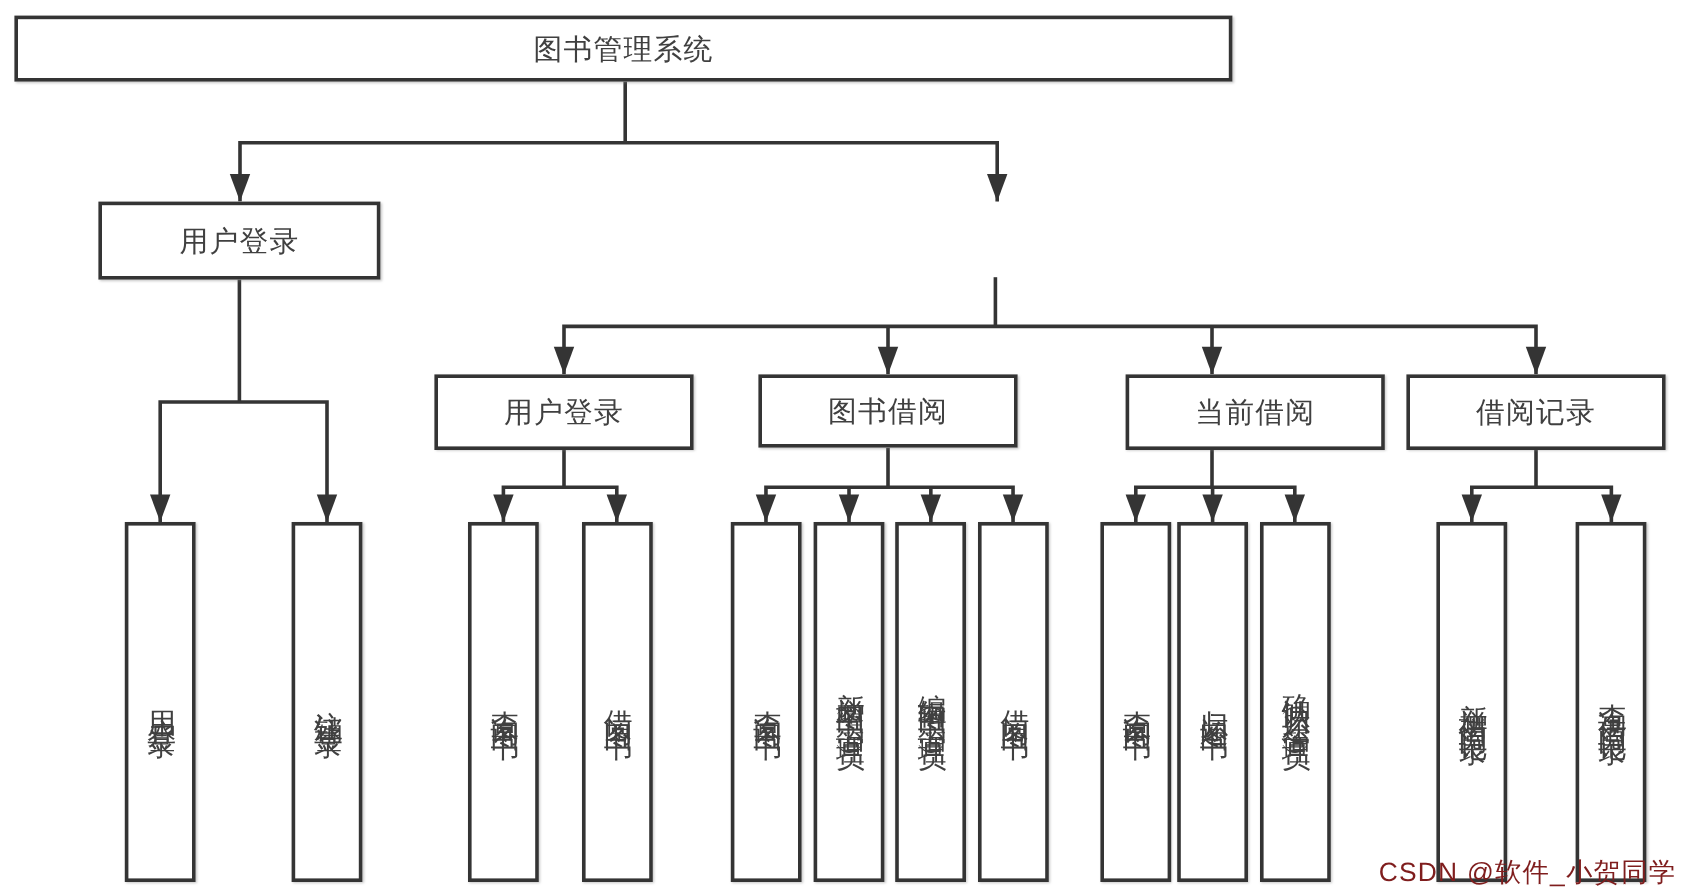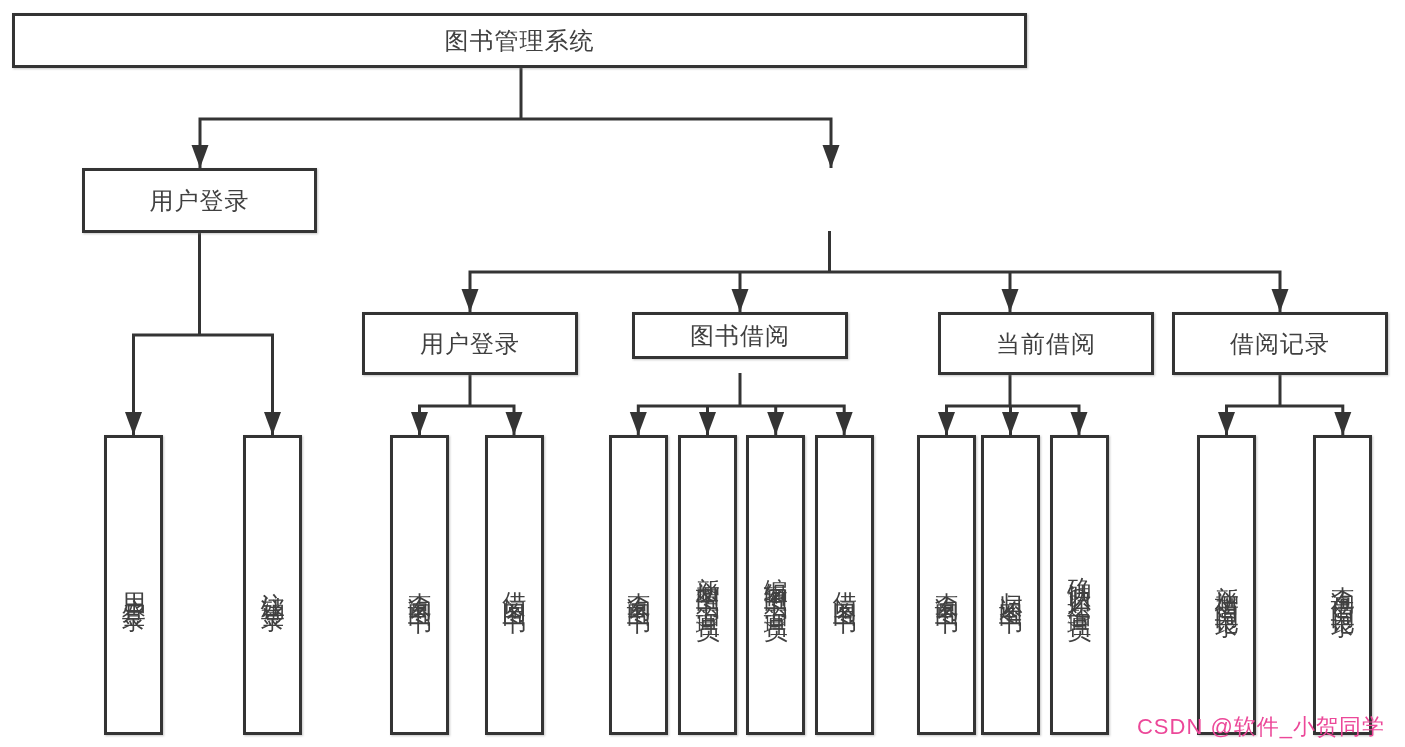--- a/index.html
+++ b/index.html
@@ -31,24 +31,24 @@
     white-space: nowrap;
   }
   .leaf span {
     writing-mode: vertical-rl;
     text-orientation: mixed;
     letter-spacing: 6px;
     line-height: 1.1;
   }
   .watermark {
     position: absolute;
-    right: 20px;
+    right: 8px;
     bottom: 5px;
     font-size: 22px;
-    color: #ec4899;
+    color: #7f1d1d;
     letter-spacing: 1px;
   }
 </style>
 </head>
 <body>
 
 <div class="canvas">
 
   <svg class="wires" viewBox="0 0 1405 747" fill="none" stroke="#343434" stroke-width="3">
 
@@ -105,21 +105,21 @@
     <span>图书管理系统</span>
   </div>
 
   <div class="node" style="left:82px; top:168px; width:235px; height:65px;">
     <span>用户登录</span>
   </div>
 
   <div class="node" style="left:362px; top:312px; width:216px; height:63px;">
     <span>用户登录</span>
   </div>
-  <div class="node" style="left:632px; top:312px; width:216px; height:47px;">
+  <div class="node" style="left:632px; top:312px; width:216px; height:61px;">
     <span>图书借阅</span>
   </div>
   <div class="node" style="left:902px; top:312px; width:216px; height:63px;margin-left:36px;">
     <span>当前借阅</span>
   </div>
   <div class="node" style="left:1172px; top:312px; width:216px; height:63px;">
     <span>借阅记录</span>
   </div>
 
   <div class="node leaf" style="left:104px; top:435px; width:59px; height:300px;">

